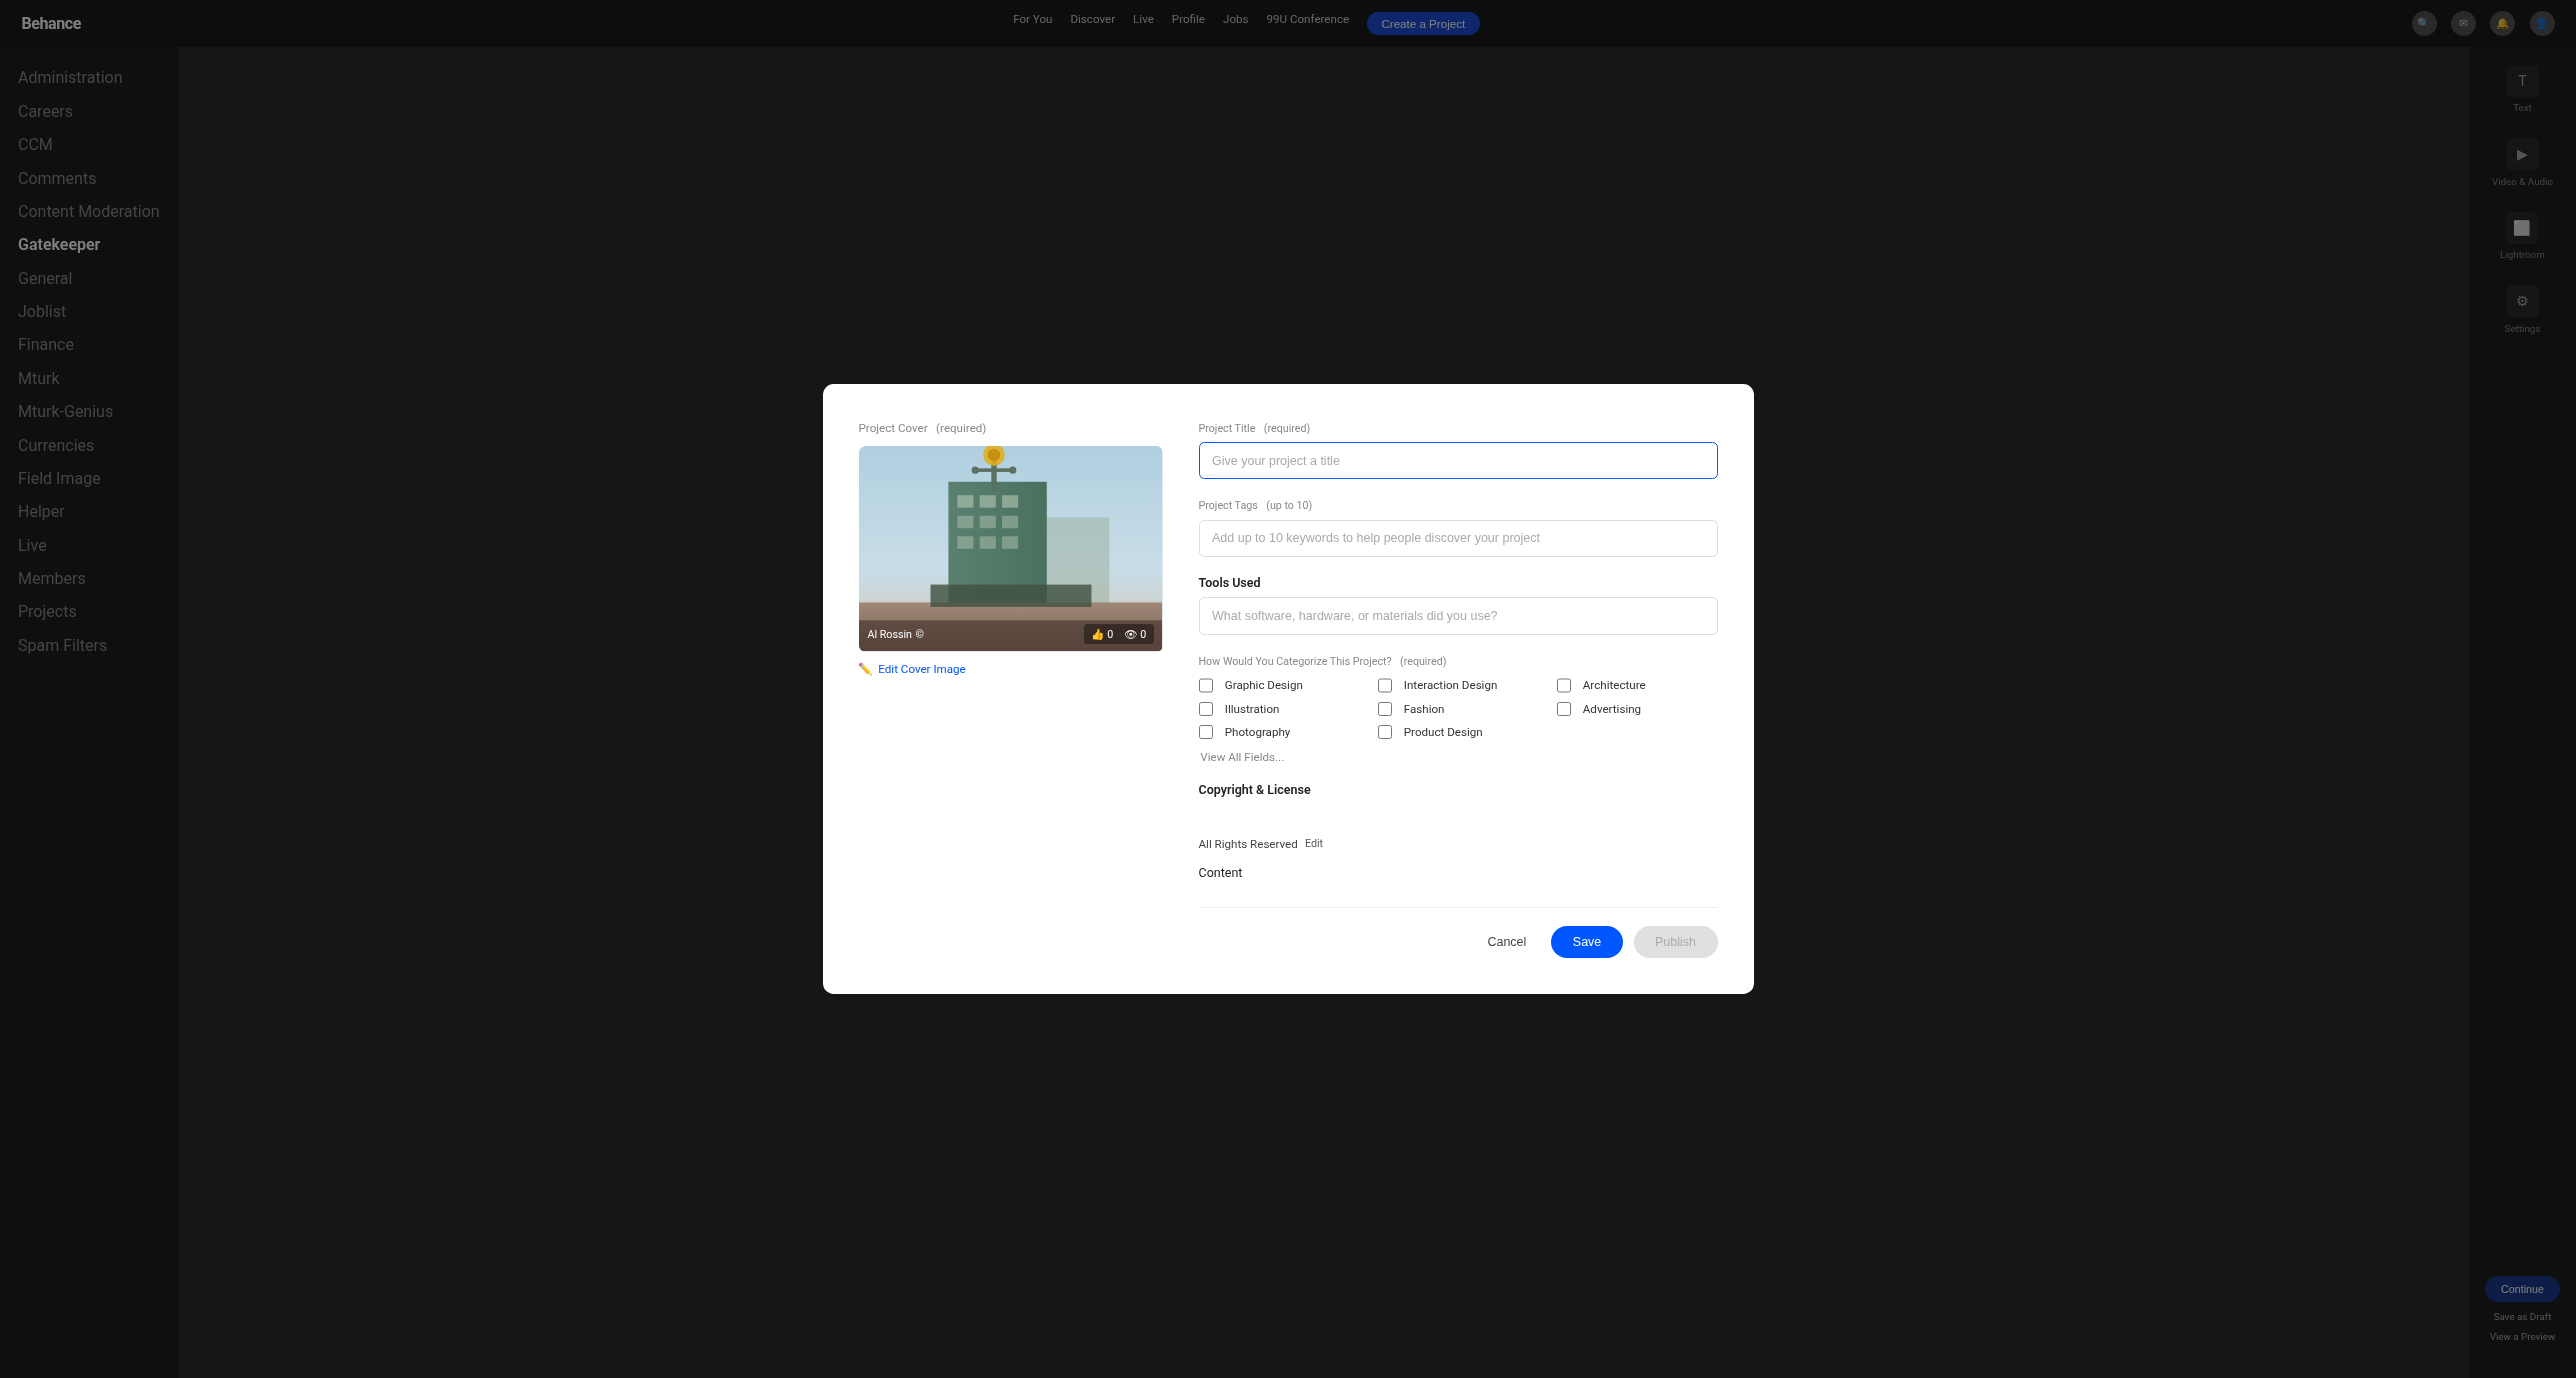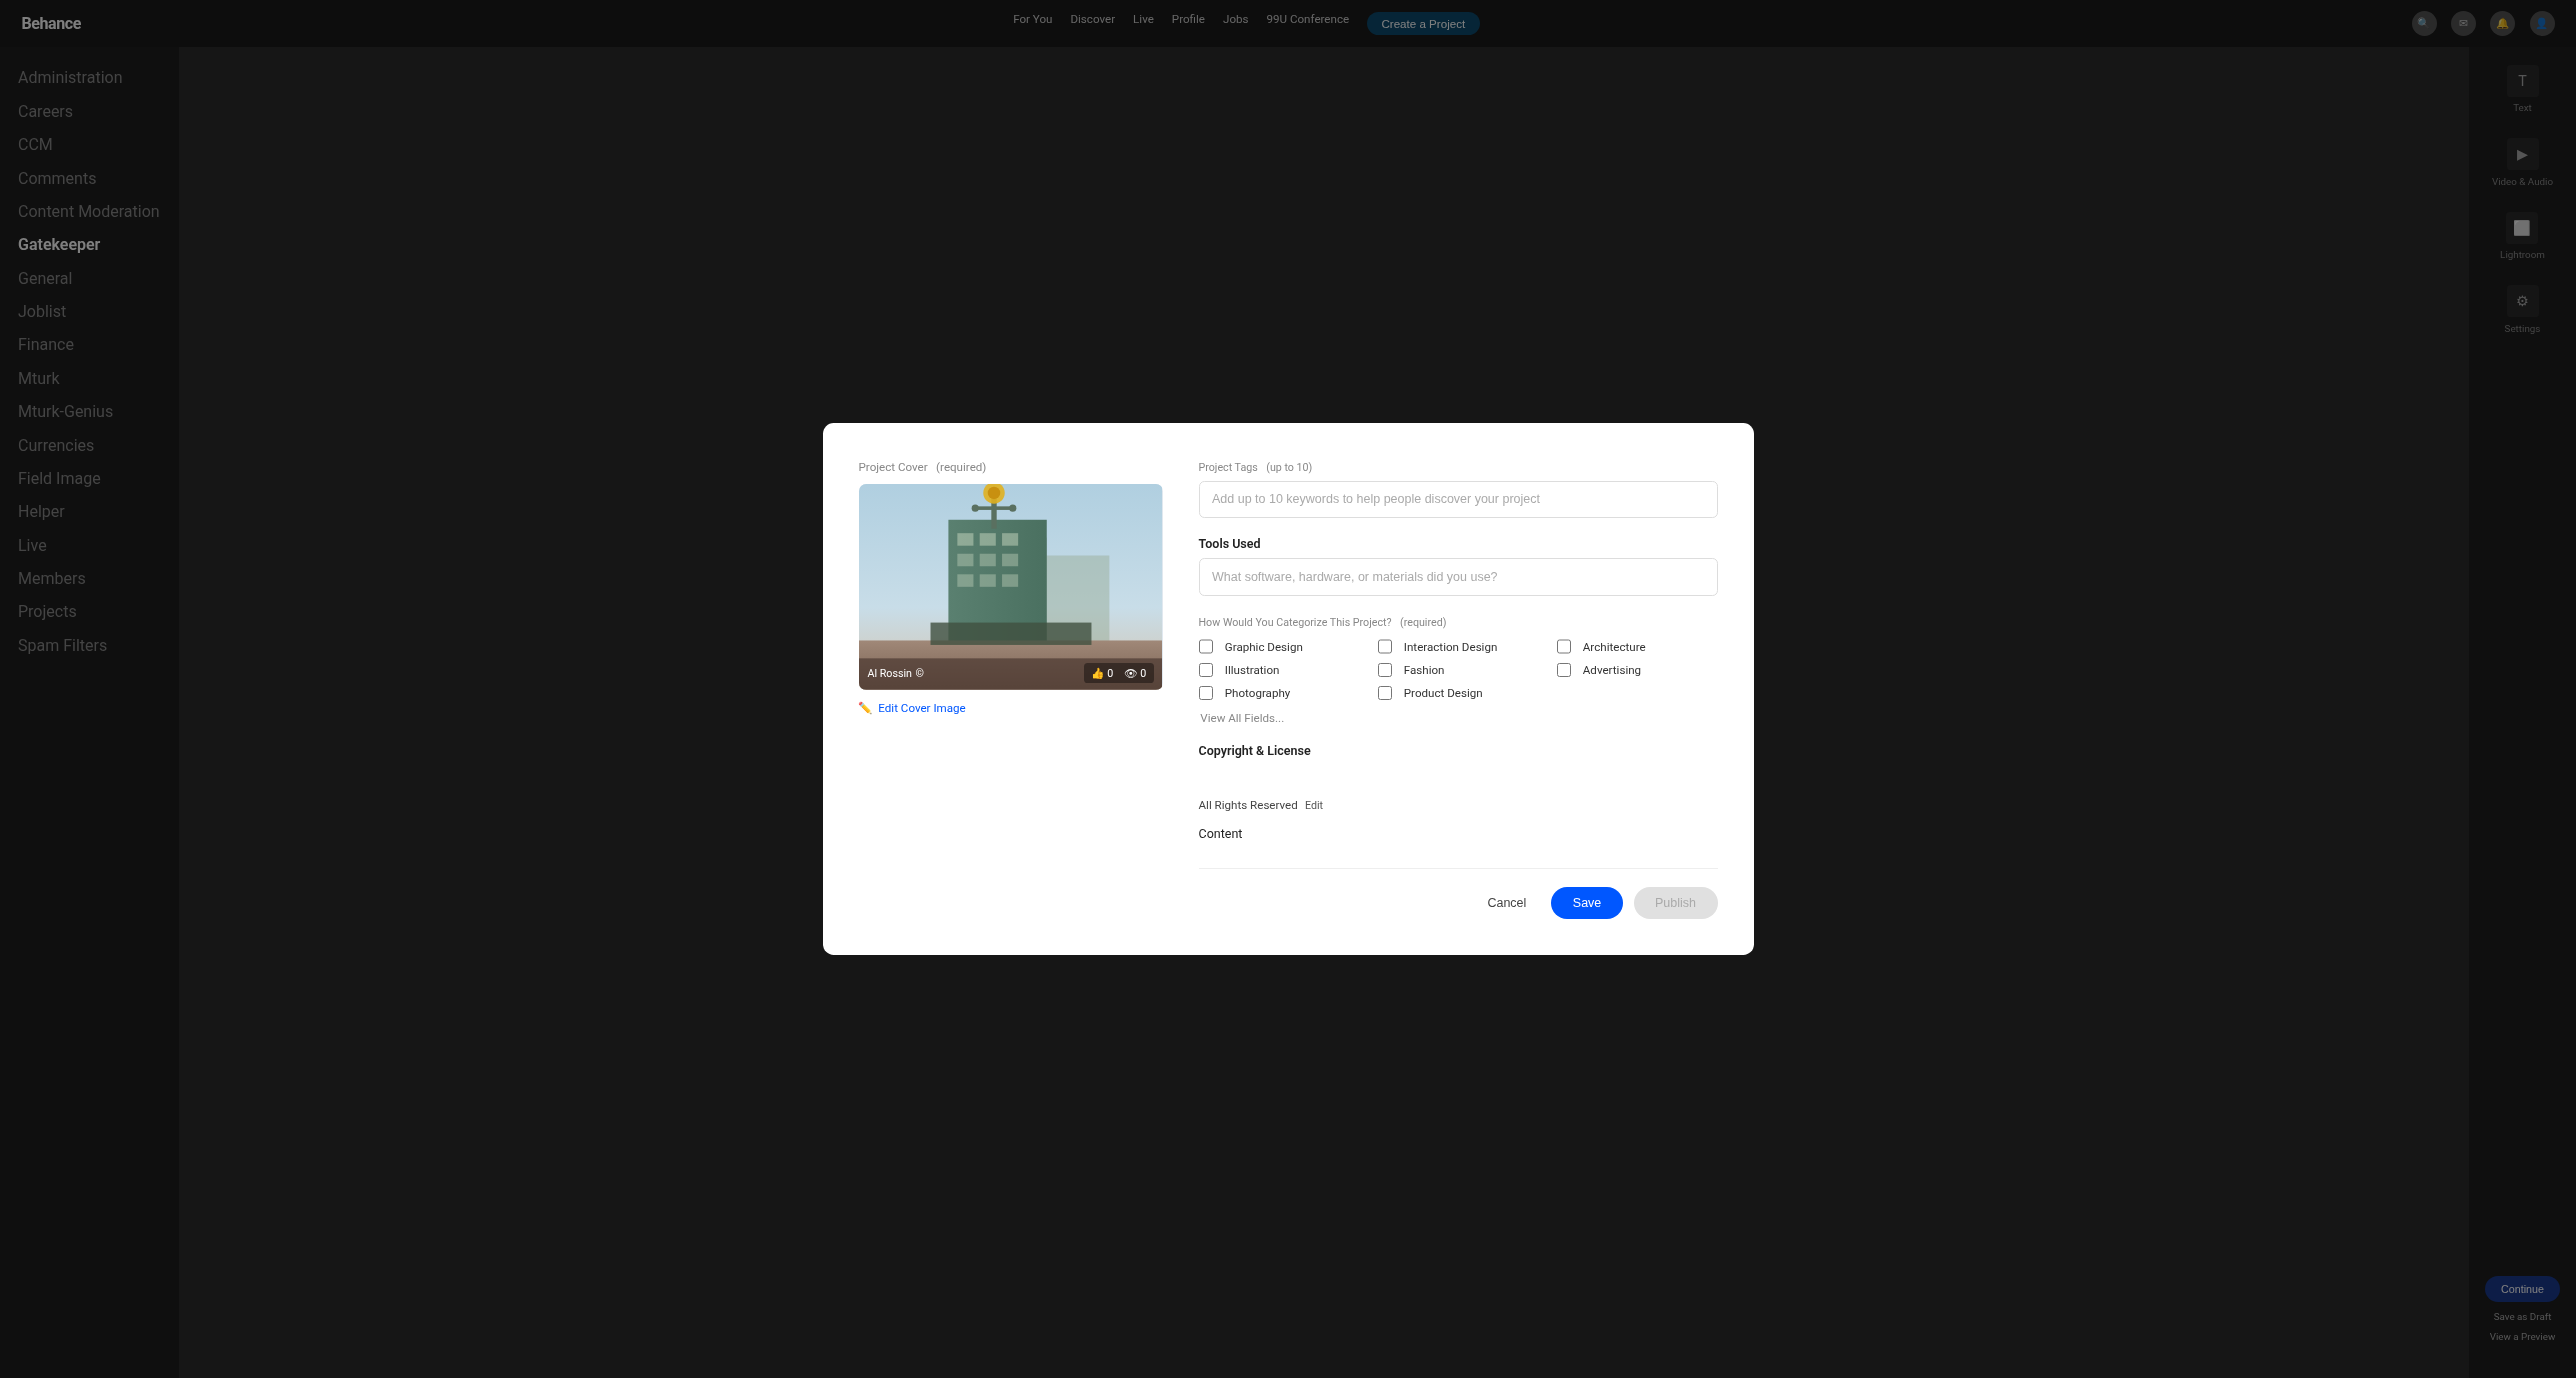--- a/index.html
+++ b/index.html
@@ -46,21 +46,21 @@
       gap: 18px;
       flex: 1;
       justify-content: center;
     }
     .nav-link {
       color: #ccc;
       font-size: 11.6px;
       text-decoration: none;
     }
     .nav-create-btn {
-      background: #0c4a6e;
+      background: #1d4ed8;
       color: #fff;
       border: none;
       border-radius: 18px;
       padding: 5.4px 14.3px;
       font-size: 11.6px;
       cursor: pointer;
     }
     .nav-icons {
       display: flex;
       gap: 14.3px;
@@ -561,20 +561,27 @@
         </div>
 
         <a class="edit-cover-link">
           <span>✏️</span>
           <span>Edit Cover Image</span>
         </a>
       </div>
 
       <div class="modal-right">
 
+        <div class="form-group">
+          <label class="form-label">
+            <span>Project Title</span>
+            <span style="margin-left:5.4px;">(required)</span>
+          </label>
+          <input class="form-input" type="text" placeholder="Give your project a title" style="">
+        </div>
 
         <div class="form-group">
           <label class="form-label">
             <span>Project Tags</span>
             <span style="margin-left:5.4px;">(up to 10)</span>
           </label>
           <input class="form-input no-border" type="text" placeholder="Add up to 10 keywords to help people discover your project" style="">
         </div>
 
         <div class="form-group">

